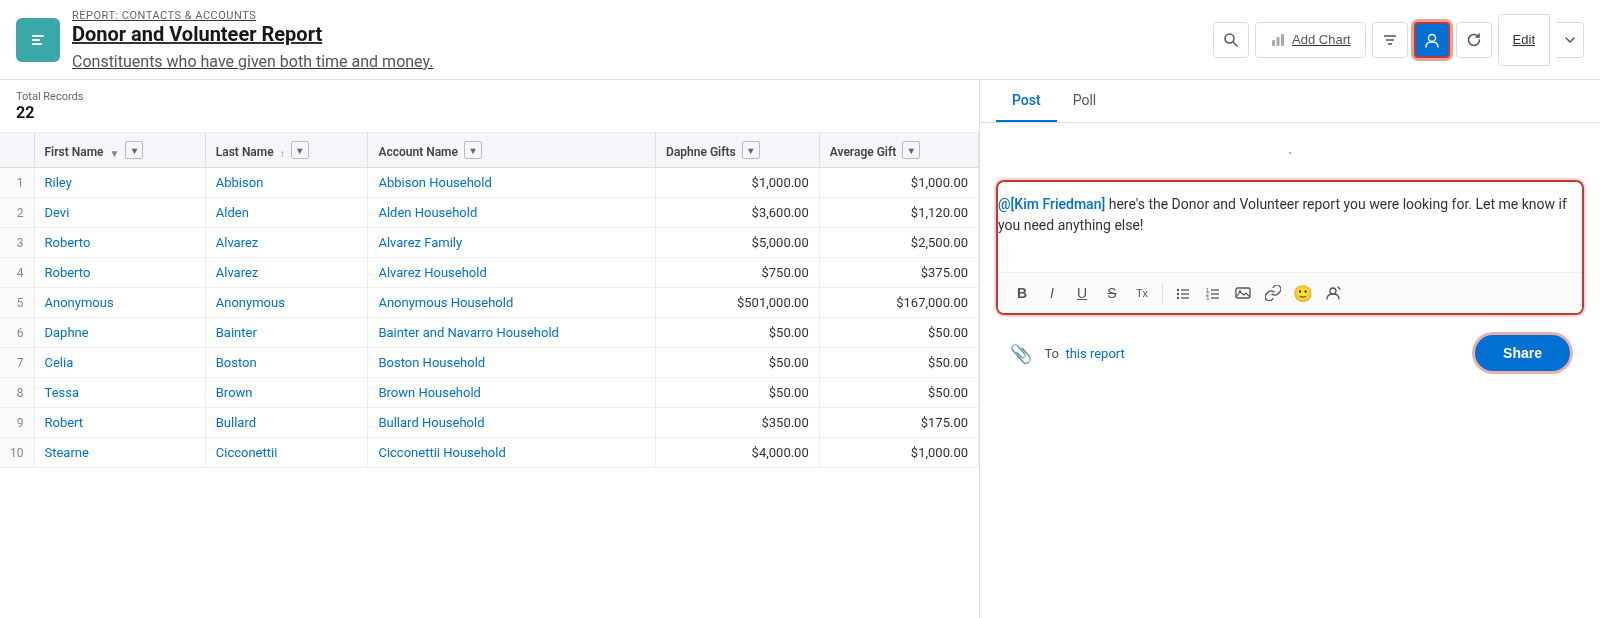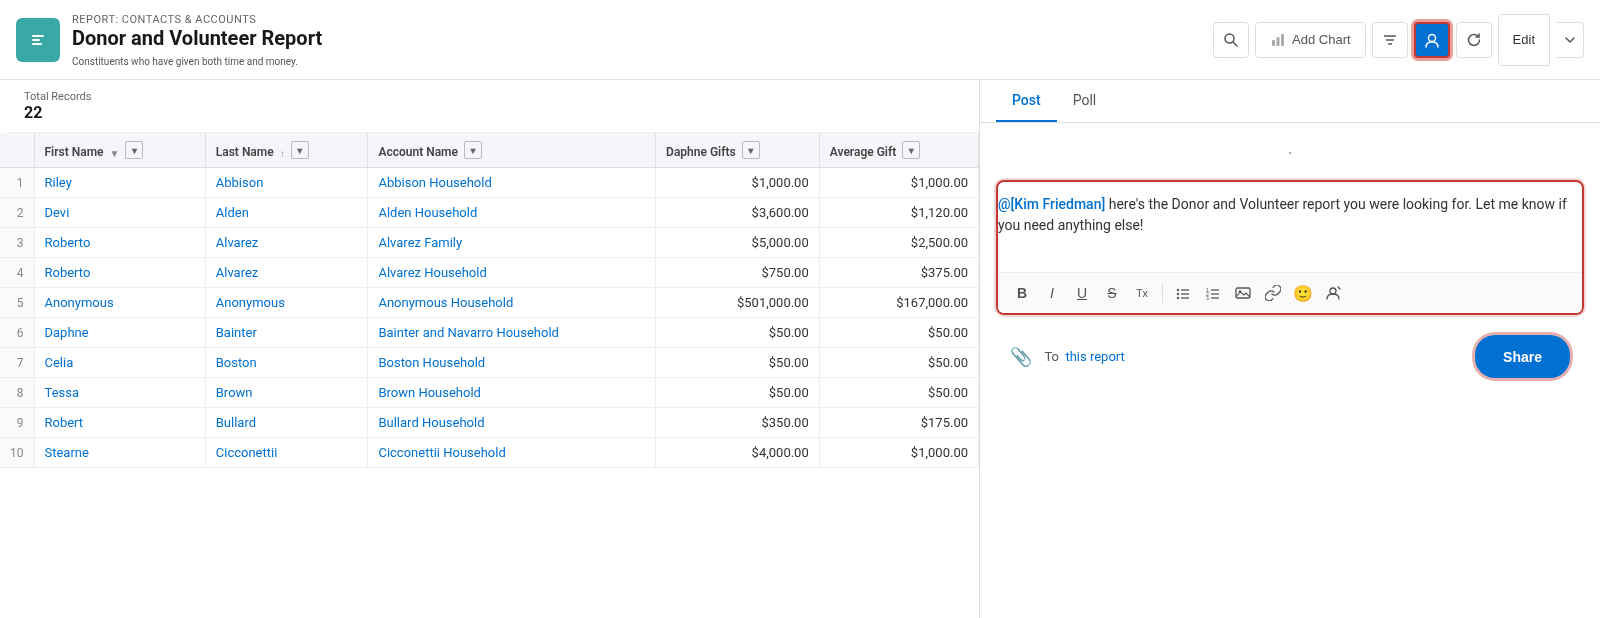--- a/index.html
+++ b/index.html
@@ -1,40 +1,40 @@
 <!DOCTYPE html>
 <html><head>
   <meta charset="utf-8">
   <style>
     * { box-sizing: border-box; margin: 0; padding: 0; }
     body { font-family: -apple-system, BlinkMacSystemFont, 'Segoe UI', Roboto, sans-serif; background: #f3f3f3; font-size: 13px; color: #333; }
 
     .app-container { width: 1600px; height: 618px; background: #fff; display: flex; flex-direction: column; overflow: hidden; }
 
     
-    .header { background: #fff; border-bottom: 1px solid #ddd; padding: 4px 16px; display: flex; align-items: center; justify-content: space-between; min-height: 80px; }
+    .header { background: #fff; border-bottom: 1px solid #ddd; padding: 4px 16px; display: flex; align-items: center; justify-content: space-between; min-height: 80px; text-decoration: underline; }
     .header-left { display: flex; align-items: center; gap: 12px; }
     .header-icon { width: 44px; height: 44px; background: #3ba8a8; border-radius: 6px; display: flex; align-items: center; justify-content: center; color: white; font-size: 22px; flex-shrink: 0; }
     .header-title-block { display: flex; flex-direction: column; }
     .header-subtitle { font-size: 11px; color: #666; text-transform: uppercase; letter-spacing: 0.5px; }
     .header-title { font-size: 20px; font-weight: 700; color: #181818; line-height: 1.2; }
-    .header-description { font-size: 10px; color: #555; margin-top: 6px; }
+    .header-description { font-size: 16px; color: #555; margin-top: 6px; }
     .header-actions { display: flex; align-items: center; gap: 6px; }
     .btn-icon { width: 36px; height: 36px; border: 1px solid #ddd; background: #fff; border-radius: 4px; display: flex; align-items: center; justify-content: center; cursor: pointer; color: #555; font-size: 16px; }
     .btn-icon.active { background: #0070d2; border-color: #0070d2; color: white; box-shadow: 0 0 0 3px rgba(209,66,49,0.5); border: 2px solid #c23934; }
     .btn-add-chart { display: flex; align-items: center; gap: 6px; padding: 0 14px; height: 36px; border: 1px solid #ddd; background: #fff; border-radius: 4px; cursor: pointer; color: #555; font-size: 13px; }
     .btn-edit { padding: 0 14px; height: 52px; border: 1px solid #ddd; background: #fff; border-radius: 4px 0 0 4px; cursor: pointer; font-size: 13px; color: #333; font-weight: 500; }
     .btn-dropdown-arrow { width: 28px; height: 36px; border: 1px solid #ddd; border-left: none; background: #fff; border-radius: 0 4px 4px 0; cursor: pointer; display: flex; align-items: center; justify-content: center; color: #555; }
 
     
     .main-content { display: flex; flex: 1; overflow: hidden; }
 
     
     .report-area { flex: 1; display: flex; flex-direction: column; border-right: 1px solid #ddd; overflow: hidden; }
-    .report-stats { padding: 10px 16px; border-bottom: 1px solid #eee; margin-left: 8px; }
+    .report-stats { padding: 10px 16px; border-bottom: 1px solid #eee; }
     .report-stats-label { font-size: 11px; color: #666; }
     .report-stats-value { font-size: 16px; font-weight: 700; color: #181818; }
 
     
     .table-wrapper { overflow: auto; flex: 1; }
     table { width: 100%; border-collapse: collapse; }
     thead tr { background: #f4f6f9; border-bottom: 1px solid #ddd; }
     th { padding: 8px 10px; text-align: left; font-weight: 600; font-size: 12px; color: #444; border-right: 1px solid #e0e0e0; white-space: nowrap; position: relative; }
     th:first-child { width: 30px; background: #f4f6f9; }
     td { padding: 7px 10px; border-bottom: 1px solid #eee; border-right: 1px solid #eee; font-size: 13px; }
@@ -56,21 +56,21 @@
     .post-editor { border: 2px solid #c23934; border-radius: 8px; overflow: hidden; box-shadow: 0 0 0 2px rgba(194,57,52,0.2); }
     .post-editor-text { padding: 12px 0; min-height: 90px; font-size: 14px; color: #333; line-height: 1.5; }
     .mention { color: #0070d2; font-weight: 500; }
     .post-editor-toolbar { display: flex; align-items: center; gap: 2px; padding: 6px 10px; border-top: 1px solid #eee; background: #fafafa; }
     .toolbar-btn { width: 28px; height: 28px; display: flex; align-items: center; justify-content: center; border: none; background: none; cursor: pointer; color: #555; font-size: 14px; border-radius: 3px; }
     .toolbar-sep { width: 1px; height: 20px; background: #ddd; margin: 0 4px; }
     .post-footer { display: flex; align-items: center; justify-content: space-between; padding: 8px 14px; }
     .post-to { font-size: 13px; color: #555; }
     .post-to-link { color: #0070d2; }
     .attach-icon { color: #888; font-size: 18px; cursor: pointer; }
-    .share-btn { padding: 0 28px; height: 43px; background: #0070d2; color: white; border: none; border-radius: 20px; font-size: 14px; font-weight: 600; cursor: pointer; box-shadow: 0 0 0 3px rgba(194,57,52,0.4); }
+    .share-btn { padding: 0 28px; height: 36px; background: #0070d2; color: white; border: none; border-radius: 20px; font-size: 14px; font-weight: 600; cursor: pointer; box-shadow: 0 0 0 3px rgba(194,57,52,0.4); }
     .dot-indicator { text-align: center; font-size: 18px; color: #999; padding: 4px; }
   </style>
 </head>
 <body>
 
 <div class="app-container">
 
   <div class="header">
     <div class="header-left">
       <div class="header-icon">

